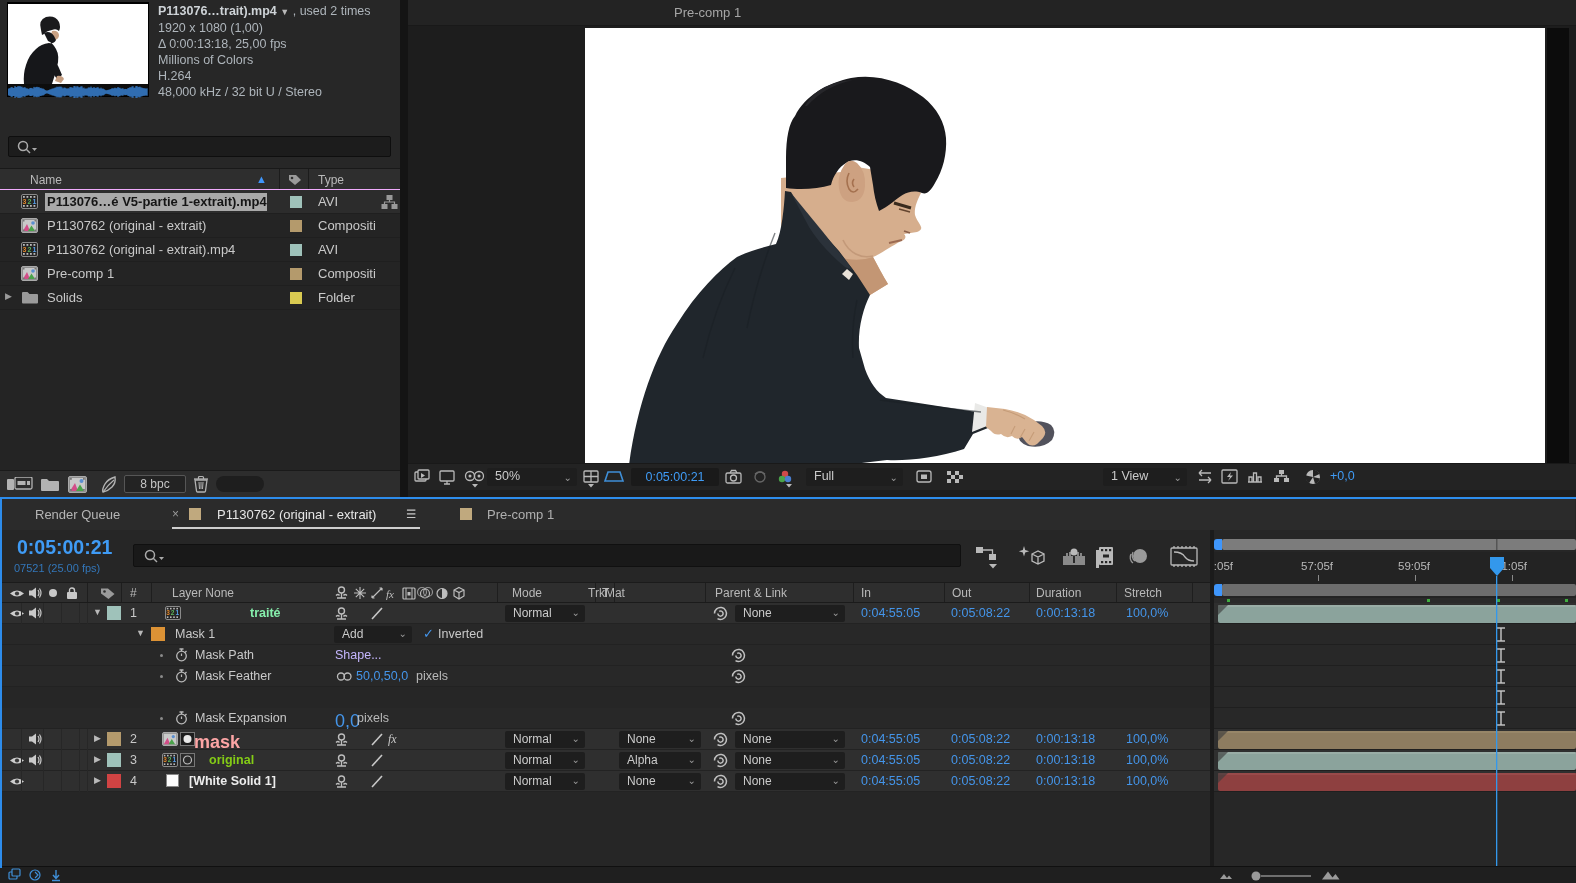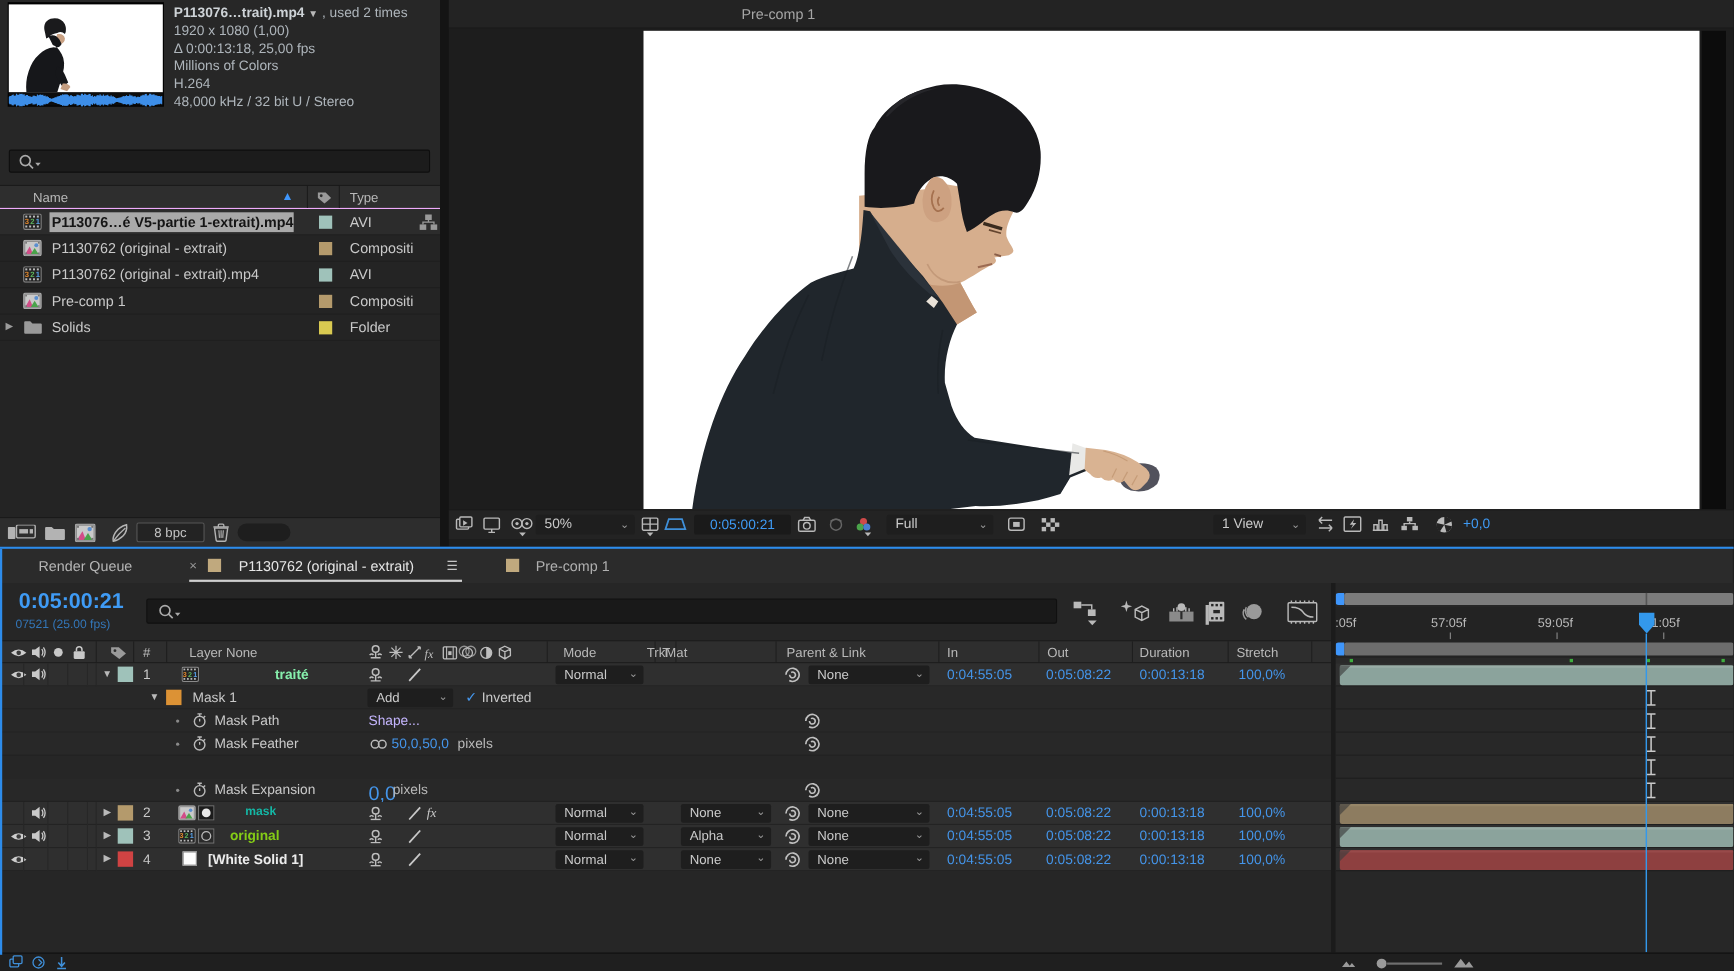--- a/index.html
+++ b/index.html
@@ -537,21 +537,21 @@
           <rect x="0.5" y="0.5" width="15" height="13" rx="1.5" fill="#8f8f8f" stroke="#aaa"></rect>
           <rect x="1.8" y="1.8" width="12.4" height="10.4" fill="#c9c9c9"></rect>
           <path d="M1.8 12.2 L5.5 5.8 L8.3 12.2 Z" fill="#d24d88"></path>
           <path d="M6.5 12.2 L9.8 7 L13 12.2 Z" fill="#4aa34a"></path>
           <circle cx="11.3" cy="4.6" r="1.6" fill="#5a8fd0"></circle>
         </svg>
         <svg class="abs" style="left:180px;top:3px;" width="15" height="14">
           <rect x="0.5" y="0.5" width="14" height="13" fill="#1c1c1c" stroke="#777"></rect>
           <circle cx="7.5" cy="7" r="4" fill="#e8e8e8"></circle>
         </svg>
-        <span class="abs" style="left:223px;top:3px;color:#14b8a6;font-size:11px;font-weight:bold;">mask</span>
+        <span class="abs" style="left:194px;top:3px;color:#fca5a5;font-size:18px;font-weight:bold;">mask</span>
         <svg class="abs" style="left:334px;top:4px;" width="15" height="13">
           <circle cx="7.5" cy="4" r="3" fill="none" stroke="#bdbdbd" stroke-width="1.4"></circle>
           <path d="M7.5 7 L7.5 12 M3 12 L12 12 M2 9.5 Q4 7.5 5.5 9.5 M9.5 9.5 Q11 7.5 13 9.5" stroke="#bdbdbd" fill="none" stroke-width="1.3"></path>
         </svg>
         <svg class="abs" style="left:371px;top:4px;" width="12" height="13">
           <path d="M1 12 L11 1" stroke="#c9c9c9" stroke-width="1.6"></path>
         </svg>
         <span class="abs" style="left:388px;top:3px;color:#c9c9c9;font-size:12px;font-style:italic;font-family:'Liberation Serif';">fx</span>
         <div class="abs ddown" style="left:505px;top:2px;width:80px;height:17px;line-height:16px;font-size:12px;">Normal<span class="chev" style="font-size:10px;top:0;">⌄</span></div>
         <div class="abs ddown" style="left:619px;top:2px;width:82px;height:17px;line-height:16px;font-size:12px;">None<span class="chev" style="font-size:10px;top:0;">⌄</span></div>

